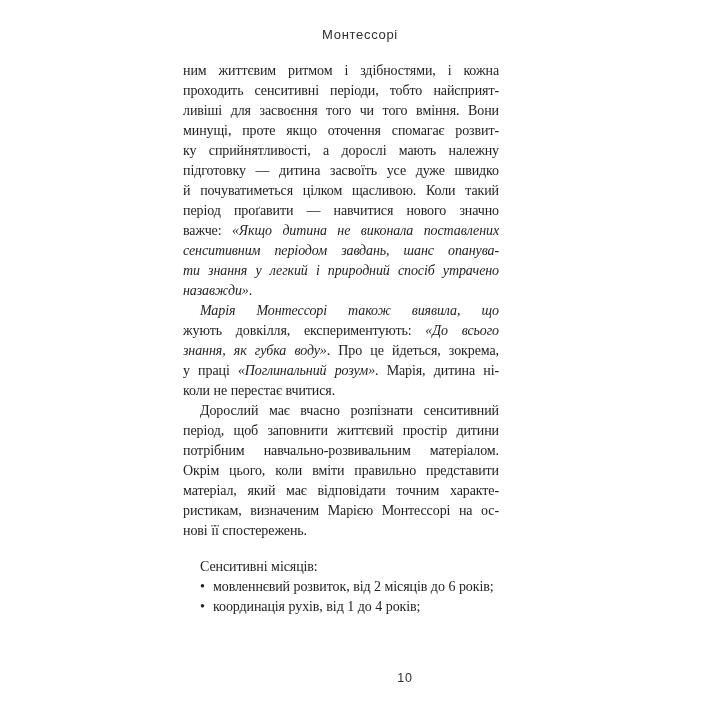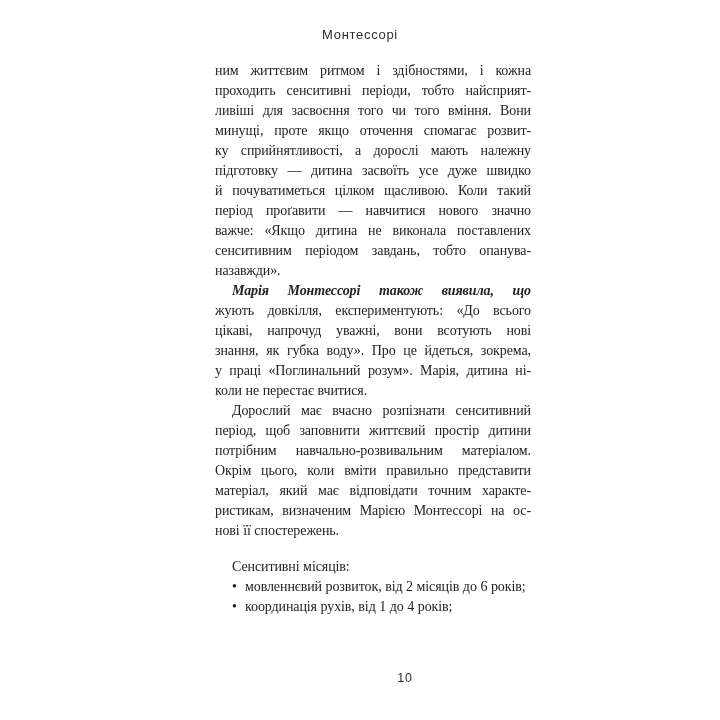--- a/index.html
+++ b/index.html
@@ -23,21 +23,21 @@
     left: 0;
     width: 720px;
     text-align: center;
     font-family: "Liberation Sans", sans-serif;
     font-size: 13px;
     letter-spacing: 0.7px;
     color: #2e2e2e;
   }
   .text-block {
     position: absolute;
-    left: 215px;
+    left: 183px;
     top: 61px;
     width: 316px;
     font-size: 14px;
     line-height: 20px;
     letter-spacing: -0.1px;
     word-spacing: 0.2px;
   }
   .line {
     height: 20px;
     overflow: hidden;
@@ -45,22 +45,22 @@
     text-align-last: justify;
   }
   .line.left { text-align-last: left; }
   .line.ind { padding-left: 17px; }
   .line.gap { margin-top: 16px; }
   .line.bullet { padding-left: 17px; }
   .bullet-mark {
     display: inline-block;
     width: 13px;
   }
-  .it { }
-  .bi { font-style: italic; font-weight: 700; }
+  .it { font-style: italic; }
+  .bi { font-style: italic; font-weight: 400; }
   .page-number {
     position: absolute;
     top: 671px;
     left: 0;
     width: 720px;
     text-align: center;
     font-family: "Liberation Sans", sans-serif;
     font-size: 12.5px;
     letter-spacing: 0.8px;
     color: #2e2e2e;
@@ -76,25 +76,25 @@
   <div id="text-block" class="text-block">
       <div class="line"><span>ним життєвим ритмом і здібностями, і кожна</span></div>
       <div class="line"><span>проходить сенситивні періоди, тобто найсприят-</span></div>
       <div class="line"><span>ливіші для засвоєння того чи того вміння. Вони</span></div>
       <div class="line"><span>минущі, проте якщо оточення спомагає розвит-</span></div>
       <div class="line"><span>ку сприйнятливості, а дорослі мають належну</span></div>
       <div class="line"><span>підготовку — дитина засвоїть усе дуже швидко</span></div>
       <div class="line"><span>й почуватиметься цілком щасливою. Коли такий</span></div>
       <div class="line"><span>період проґавити — навчитися нового значно</span></div>
       <div class="line"><span>важче: </span><span class="it">«Якщо дитина не виконала поставлених</span></div>
-      <div class="line"><span class="it">сенситивним періодом завдань, тобто опанува-</span></div>
+      <div class="line"><span class="it">сенситивним періодом завдань, шанс опанува-</span></div>
+      <div class="line"><span class="it">ти знання у легкий і природний спосіб утрачено</span></div>
       <div class="line left"><span class="it">назавжди»</span><span>.</span></div>
       <div class="line ind"><span class="bi">Марія Монтессорі також виявила, що</span></div>
       <div class="line"><span>жують довкілля, експериментують: </span><span class="it">«До всього</span></div>
-      <div class="line"><span class="it">цікаві, напрочуд уважні, вони всотують нові</span></div>
       <div class="line"><span class="it">знання, як губка воду»</span><span>. Про це йдеться, зокрема,</span></div>
       <div class="line"><span>у праці </span><span class="it">«Поглинальний розум»</span><span>. Марія, дитина ні-</span></div>
       <div class="line left"><span>коли не перестає вчитися.</span></div>
       <div class="line ind"><span>Дорослий має вчасно розпізнати сенситивний</span></div>
       <div class="line"><span>період, щоб заповнити життєвий простір дитини</span></div>
       <div class="line"><span>потрібним навчально-розвивальним матеріалом.</span></div>
       <div class="line"><span>Окрім цього, коли вміти правильно представити</span></div>
       <div class="line"><span>матеріал, який має відповідати точним характе-</span></div>
       <div class="line"><span>ристикам, визначеним Марією Монтессорі на ос-</span></div>
       <div class="line left"><span>нові її спостережень.</span></div>

